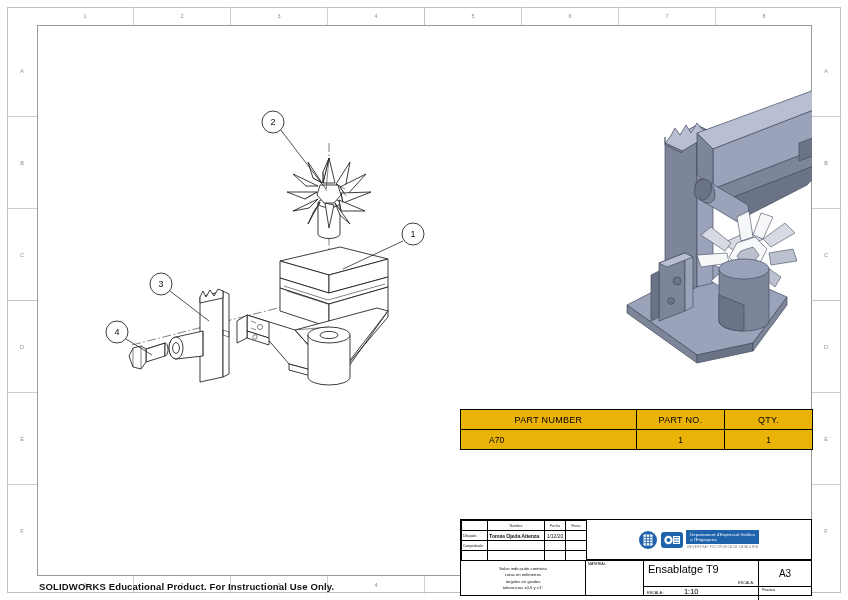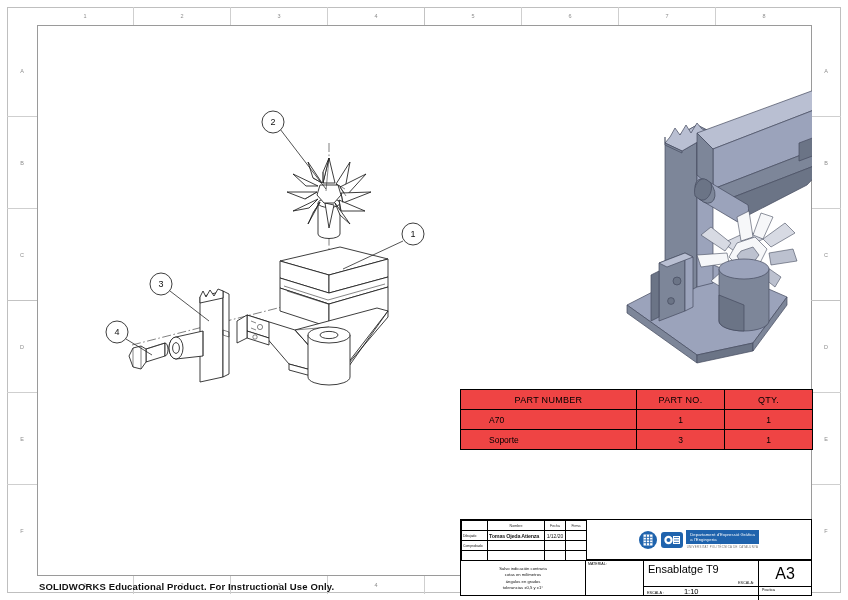--- a/index.html
+++ b/index.html
@@ -33,22 +33,22 @@
   .zcell-v:last-child{border-bottom:none;}
 
   
   .ctick{position:absolute;background:#c3c3c3;}
 
   
   .dwg{position:absolute;left:37px;top:25px;width:775px;height:551px;}
   .dwg svg{display:block;}
 
   
-  .bom{position:absolute;left:460px;top:389px;width:352px;
-       border-collapse:collapse;table-layout:fixed;background:#ef4444;}
+  .bom{position:absolute;left:460px;top:409px;width:352px;
+       border-collapse:collapse;table-layout:fixed;background:#eab308;}
   .bom th,.bom td{border:1px solid #000;height:20px;box-sizing:border-box;
                   padding:0 4px;font-size:8.5px;font-weight:400;}
   .bom th{text-align:center;font-size:9px;letter-spacing:.3px;}
   .bom td.part{text-align:left;padding-left:28px;}
   .bom td.num{text-align:center;}
   .col-pn{width:176px;} .col-item{width:88px;} .col-qty{width:88px;}
 
   
   .tblock{position:absolute;left:460px;top:499px;width:352px;height:77px;
           border:1px solid #000;box-sizing:border-box;background:#fff;margin-top:20px;}
@@ -90,21 +90,21 @@
 
   
   .titlecell{position:absolute;left:183px;top:40px;width:115px;height:26px;
              border-top:1px solid #000;border-right:1px solid #000;
              box-sizing:border-box;padding:2px 4px;position:absolute;}
   .title-main{font-size:11px;line-height:1.1;}
   .esc-lbl{position:absolute;right:4px;bottom:1px;font-size:3.8px;color:#222;}
   .fmtcell{position:absolute;left:298px;top:40px;width:52px;height:26px;
            border-top:1px solid #000;box-sizing:border-box;
            display:flex;align-items:center;justify-content:center;
-           font-size:16px;}
+           font-size:10px;}
   .esccell{position:absolute;left:183px;top:66px;width:115px;height:22px;
            border-top:1px solid #000;border-right:1px solid #000;
            box-sizing:border-box;display:flex;align-items:baseline;gap:20px;
            padding:0 3px;}
   .esc-k{font-size:3.8px;} .esc-v{font-size:7.5px;}
   .praccell{position:absolute;left:298px;top:66px;width:52px;height:10px;
             border-top:1px solid #000;box-sizing:border-box;
             font-size:3.6px;padding:1px 3px;}
 
   
@@ -392,25 +392,20 @@
       <tr>
         <th class="col-pn">PART NUMBER</th>
         <th class="col-item">PART NO.</th>
         <th class="col-qty">QTY.</th>
       </tr>
     </thead>
     <tbody>
       <tr>
         <td class="part">A70</td>
         <td class="num">1</td>
-        <td class="num">1</td>
-      </tr>
-      <tr>
-        <td class="part">Soporte</td>
-        <td class="num">3</td>
         <td class="num">1</td>
       </tr>
     </tbody>
   </table>
 
   <div class="tblock">
 
     <div class="sig">
       <table>
         <tbody>

